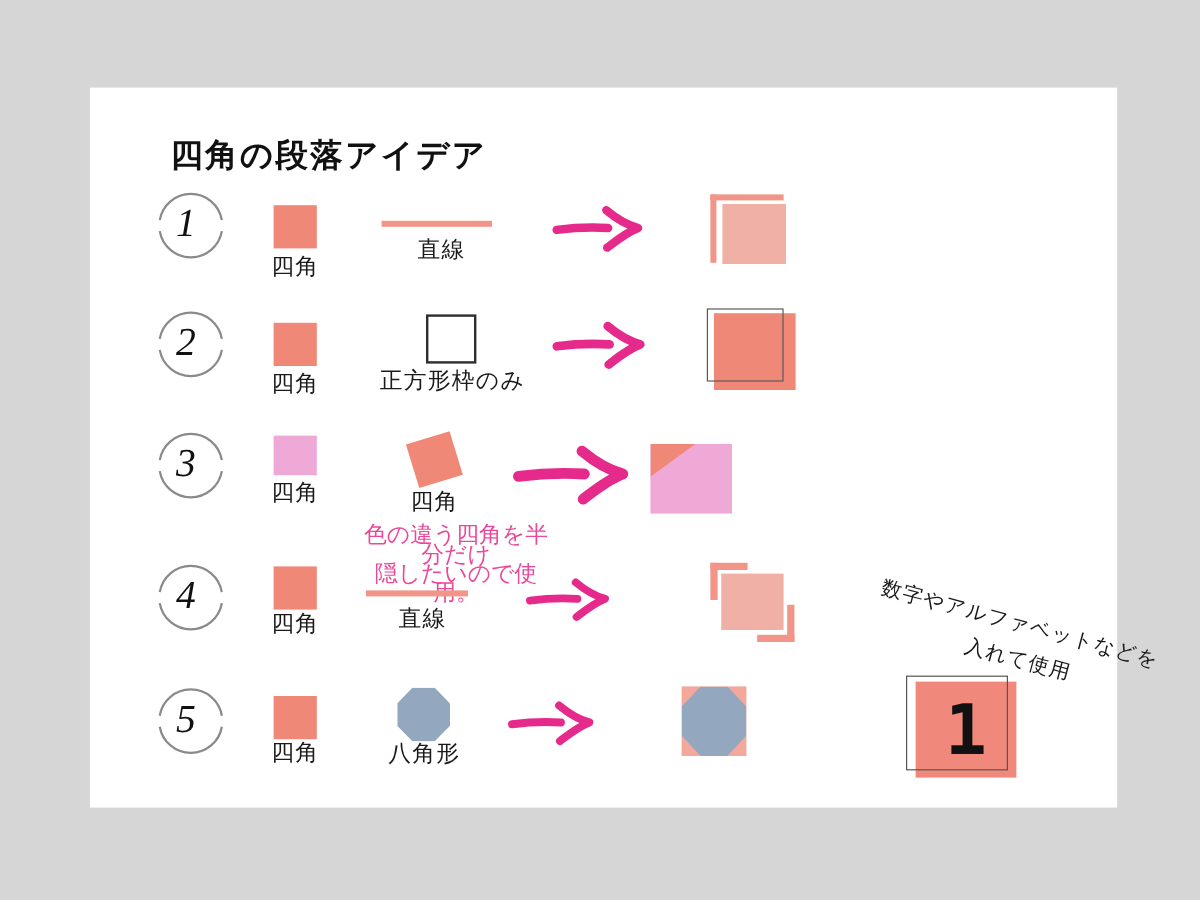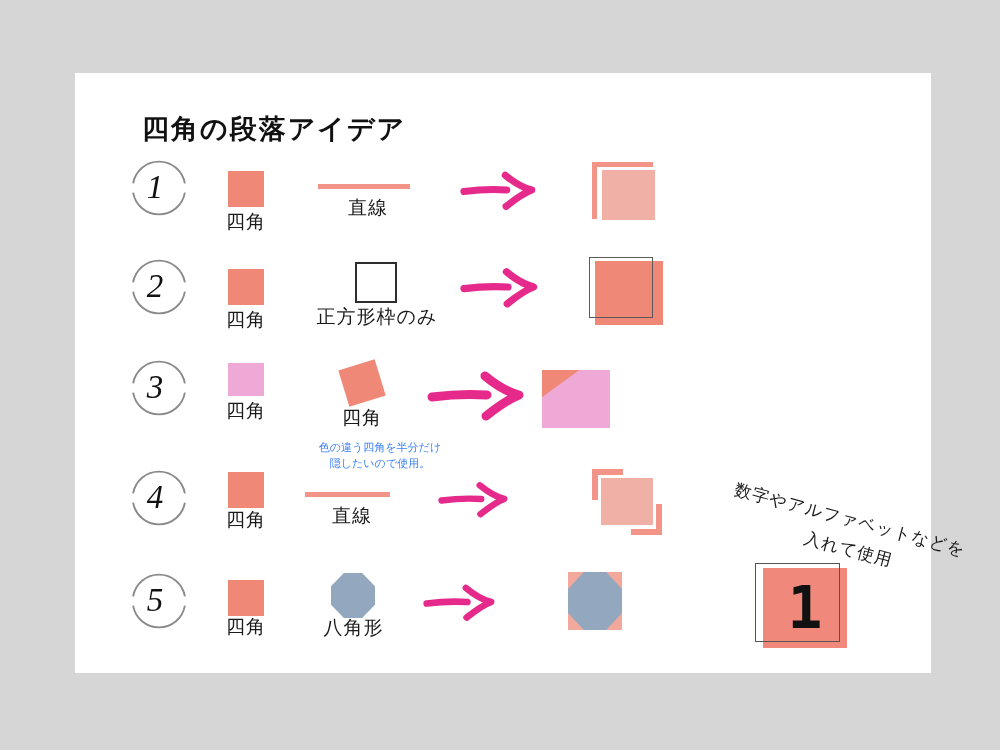--- a/index.html
+++ b/index.html
@@ -50,21 +50,21 @@
   .mlbl4{left:242px;top:430px;width:70px}
 
   .sqoutline { position:absolute; left:280px; top:189px; width:42px; height:41px;
     border:2px solid #2e2e2e; background:#fff; }
   .mlbl2{left:222px;top:231px;width:160px}
 
   .rotsq { position:absolute; left:268px; top:291px; width:38px; height:38px;
     background:#f08878; transform:rotate(-17deg); }
   .mlbl3{left:257px;top:332px;width:60px}
   .mnote { position:absolute; left:220px; top:366px; width:170px;
-    font-size:11px; line-height:16px; text-align:center; color:#3b82f6; }
+    font-size:19px; line-height:16px; text-align:center; color:#ec4899; }
 
   .octagon { position:absolute; background:#93a7bf;
     clip-path:polygon(29.3% 0%,70.7% 0%,100% 29.3%,100% 70.7%,70.7% 100%,29.3% 100%,0% 70.7%,0% 29.3%); }
   .oct5 { left:256px; top:500px; width:44px; height:45px; }
   .mlbl5{left:241px;top:542px;width:75px}
 
   
   .arrow { position:absolute; }
   .a1{left:385px;top:95px;width:78px;height:44px}
   .a2{left:385px;top:191px;width:80px;height:46px}

